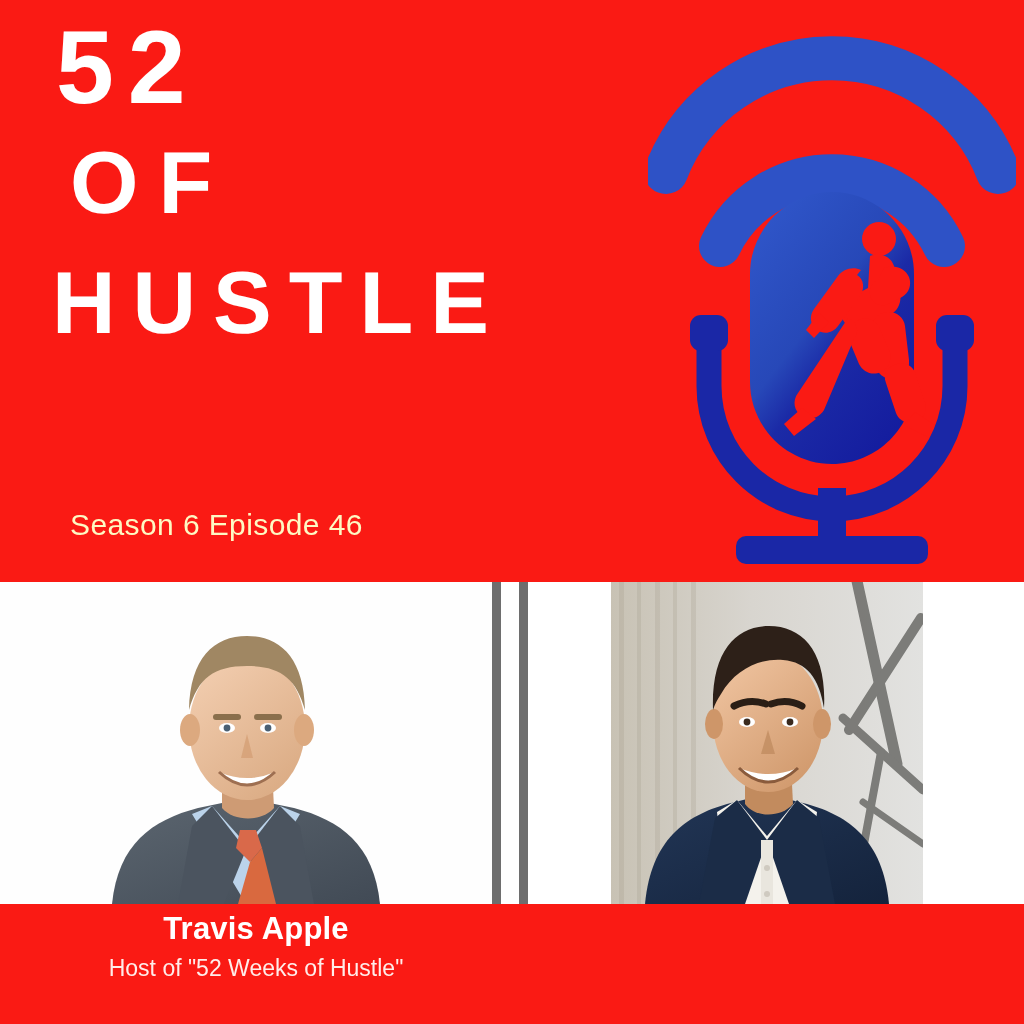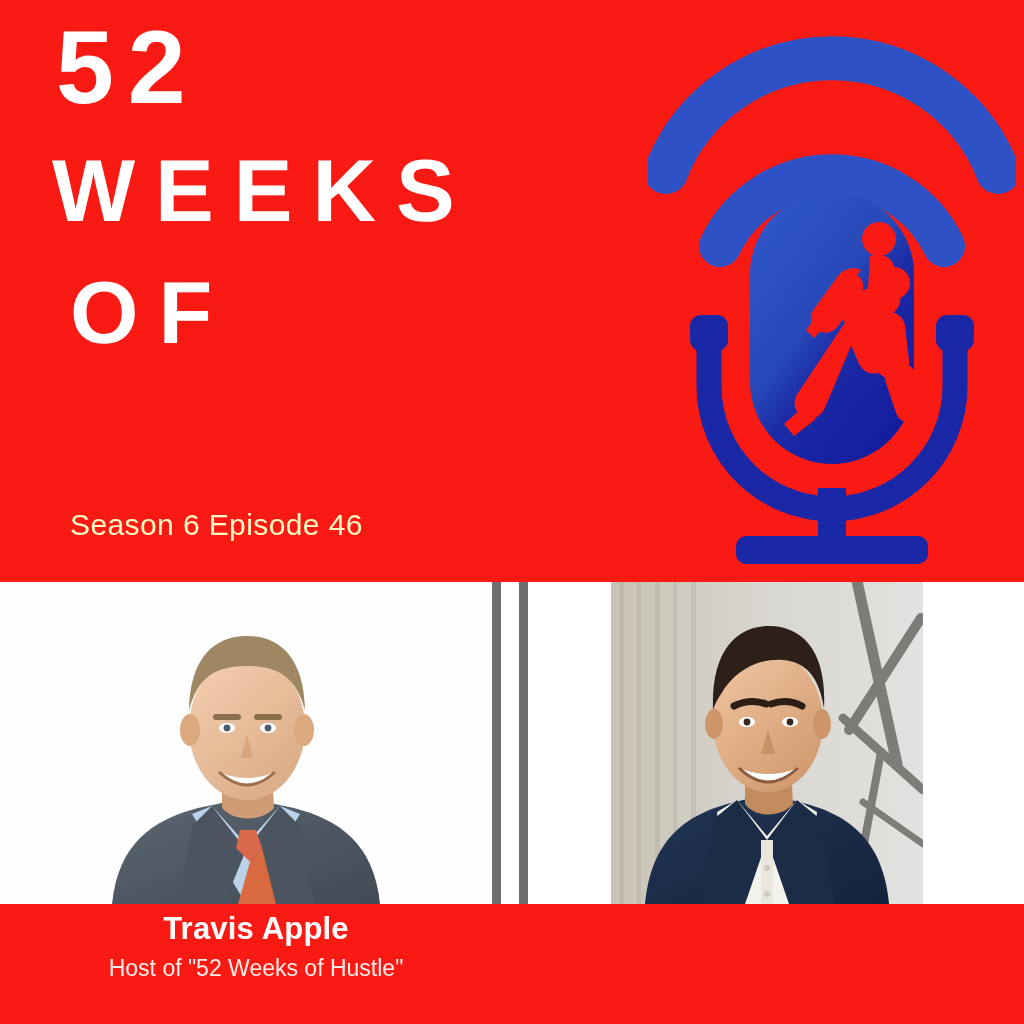--- a/index.html
+++ b/index.html
@@ -42,21 +42,21 @@
     font-family: "Liberation Sans", sans-serif;
     font-weight: 700;
     line-height: 0.98;
     white-space: nowrap;
     text-rendering: geometricPrecision;
   }
 
   .title-52 {
     font-size: 104px;
     letter-spacing: 14px;
-    margin-bottom: 28px;
+    margin-bottom: 20px;
     margin-left: 4px;
   }
   .title-weeks {
     font-size: 88px;
     letter-spacing: 20px;
     margin-bottom: 36px;
   }
   .title-of {
     font-size: 88px;
     letter-spacing: 20px;
@@ -180,22 +180,22 @@
 </style>
 </head>
 <body>
 
 <div id="cover">
 
   <div class="hero">
 
     <div class="title-block">
       <div class="title-line title-52">52</div>
-      <div class="title-line title-weeks">WEEKS</div>
       <div class="title-line title-of">OF</div>
+      <div class="title-line title-hustle">HUSTLE</div>
     </div>
 
     <div class="episode-line">Season 6 Episode 46</div>
 
     <div class="logo-wrap">
       <svg viewBox="0 0 368 552" xmlns="http://www.w3.org/2000/svg">
         <defs>
           <linearGradient id="micgrad" x1="0.15" y1="0.05" x2="0.85" y2="0.95">
             <stop offset="0%" stop-color="#2F55C8"></stop>
             <stop offset="42%" stop-color="#2748B8"></stop>

